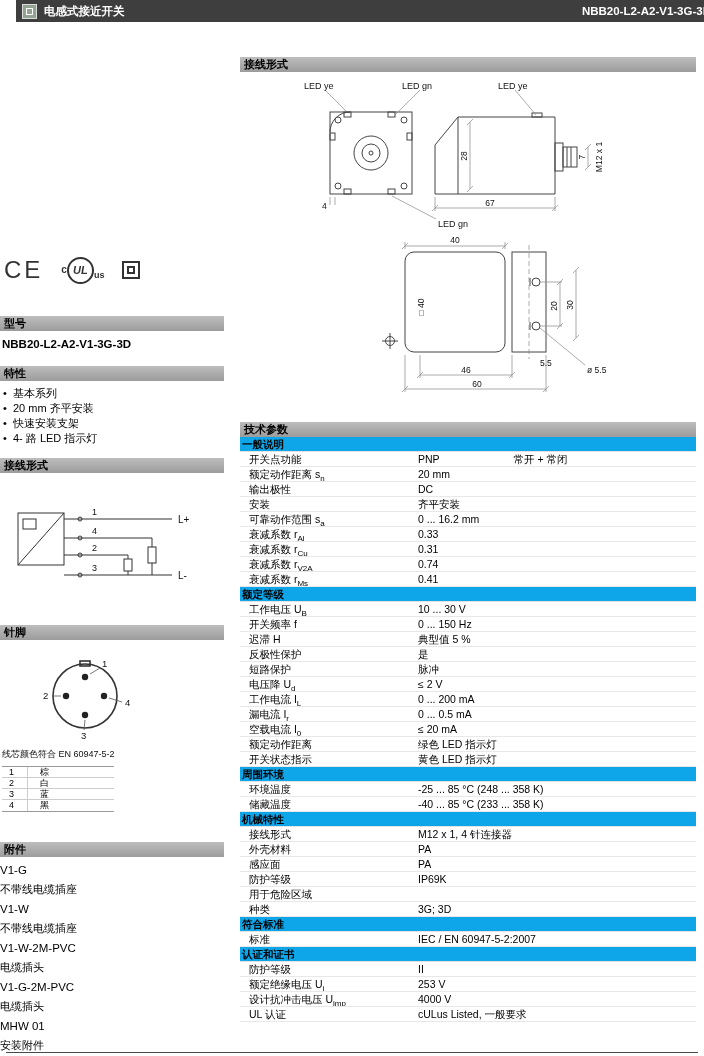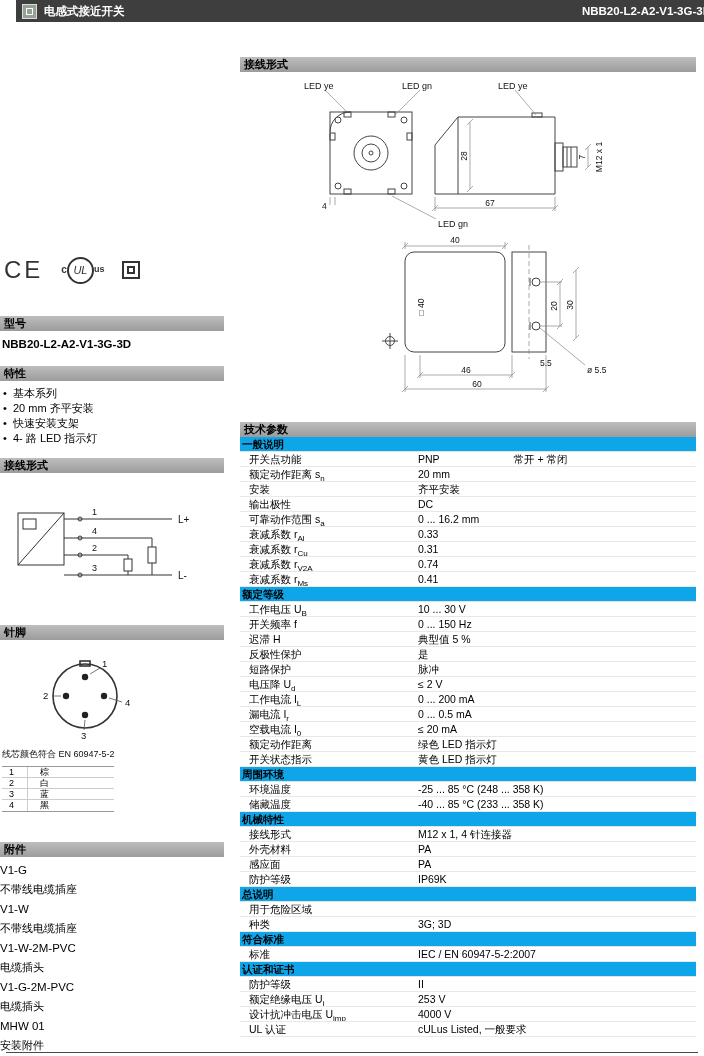--- a/index.html
+++ b/index.html
@@ -12,22 +12,22 @@
   .sensor-icon{width:15px;height:15px;background:#94a294;border:1px solid #dcdcdc;display:flex;align-items:center;justify-content:center;margin-right:7px}
   .sensor-icon i{display:block;width:7px;height:7px;border:1px solid #fff}
   .leftcol{position:absolute;left:0;top:22px;width:224px}
   .rightcol{position:absolute;left:240px;top:22px;width:456px}
   .secbar{height:15px;line-height:15px;background:linear-gradient(#bdbdbd,#9c9c9c);font-size:11px;font-weight:bold;padding-left:4px}
   
   .certs{margin-top:230px;height:36px;display:flex;align-items:center;gap:18px;padding-left:4px}
   .ce-mark{font-size:24px;letter-spacing:3px;color:#333;font-weight:500}
   .ul-mark{display:flex;align-items:flex-end;color:#333}
   .ul-c{font-size:10px;font-weight:bold;margin-bottom:9px}
-  .ul-circle{width:27px;height:27px;border:2px solid #333;border-radius:50%;display:flex;align-items:center;justify-content:center;font-size:11px;font-weight:normal;font-style:italic}
-  .ul-us{font-size:9px;font-weight:bold;margin-bottom:10px}
+  .ul-circle{width:27px;height:27px;border:2px solid #333;border-radius:50%;display:flex;align-items:center;justify-content:center;font-size:11px;font-weight:bold;font-style:italic}
+  .ul-us{font-size:9px;font-weight:bold;margin-bottom:4px}
   .class2{width:18px;height:18px;border:2px solid #333;display:flex;align-items:center;justify-content:center}
   .class2 i{display:block;width:8px;height:8px;border:2px solid #333}
   
   .model-bar{margin-top:28px}
   .model-value{font-size:11.5px;font-weight:bold;padding:7px 0 0 2px}
   .features-bar{margin-top:16px}
   .bullets{margin-top:5px}
   .bullet-item{display:flex;font-size:11px;line-height:15px}
   .bullet-item .b{width:13px;padding-left:3px}
   .conn-bar{margin-top:12px}
@@ -319,28 +319,28 @@
       <div class="tg">一般说明</div>
       <div class="trow">
         <div class="tl">开关点功能</div>
         <div class="tv">PNP<span class="tv2">常开 + 常闭</span></div>
       </div>
       <div class="trow">
         <div class="tl">额定动作距离  s<sub>n</sub></div>
         <div class="tv">20 mm</div>
       </div>
       <div class="trow">
+        <div class="tl">输出极性</div>
+        <div class="tv">DC</div>
+      </div>
+      <div class="trow">
         <div class="tl">安装</div>
         <div class="tv">齐平安装</div>
       </div>
       <div class="trow">
-        <div class="tl">输出极性</div>
-        <div class="tv">DC</div>
-      </div>
-      <div class="trow">
         <div class="tl">可靠动作范围 s<sub>a</sub></div>
         <div class="tv">0 ... 16.2 mm</div>
       </div>
       <div class="trow">
         <div class="tl">衰减系数 r<sub>Al</sub></div>
         <div class="tv">0.33</div>
       </div>
       <div class="trow">
         <div class="tl">衰减系数 r<sub>Cu</sub></div>
         <div class="tv">0.31</div>
@@ -417,21 +417,20 @@
         <div class="tv">PA</div>
       </div>
       <div class="trow">
         <div class="tl">感应面</div>
         <div class="tv">PA</div>
       </div>
       <div class="trow">
         <div class="tl">防护等级</div>
         <div class="tv">IP69K</div>
       </div>
-      <div class="tg">总说明</div>
       <div class="trow">
         <div class="tl">用于危险区域</div>
       </div>
       <div class="trow">
         <div class="tl">种类</div>
         <div class="tv">3G; 3D</div>
       </div>
       <div class="tg">符合标准</div>
       <div class="trow">
         <div class="tl">标准</div>

